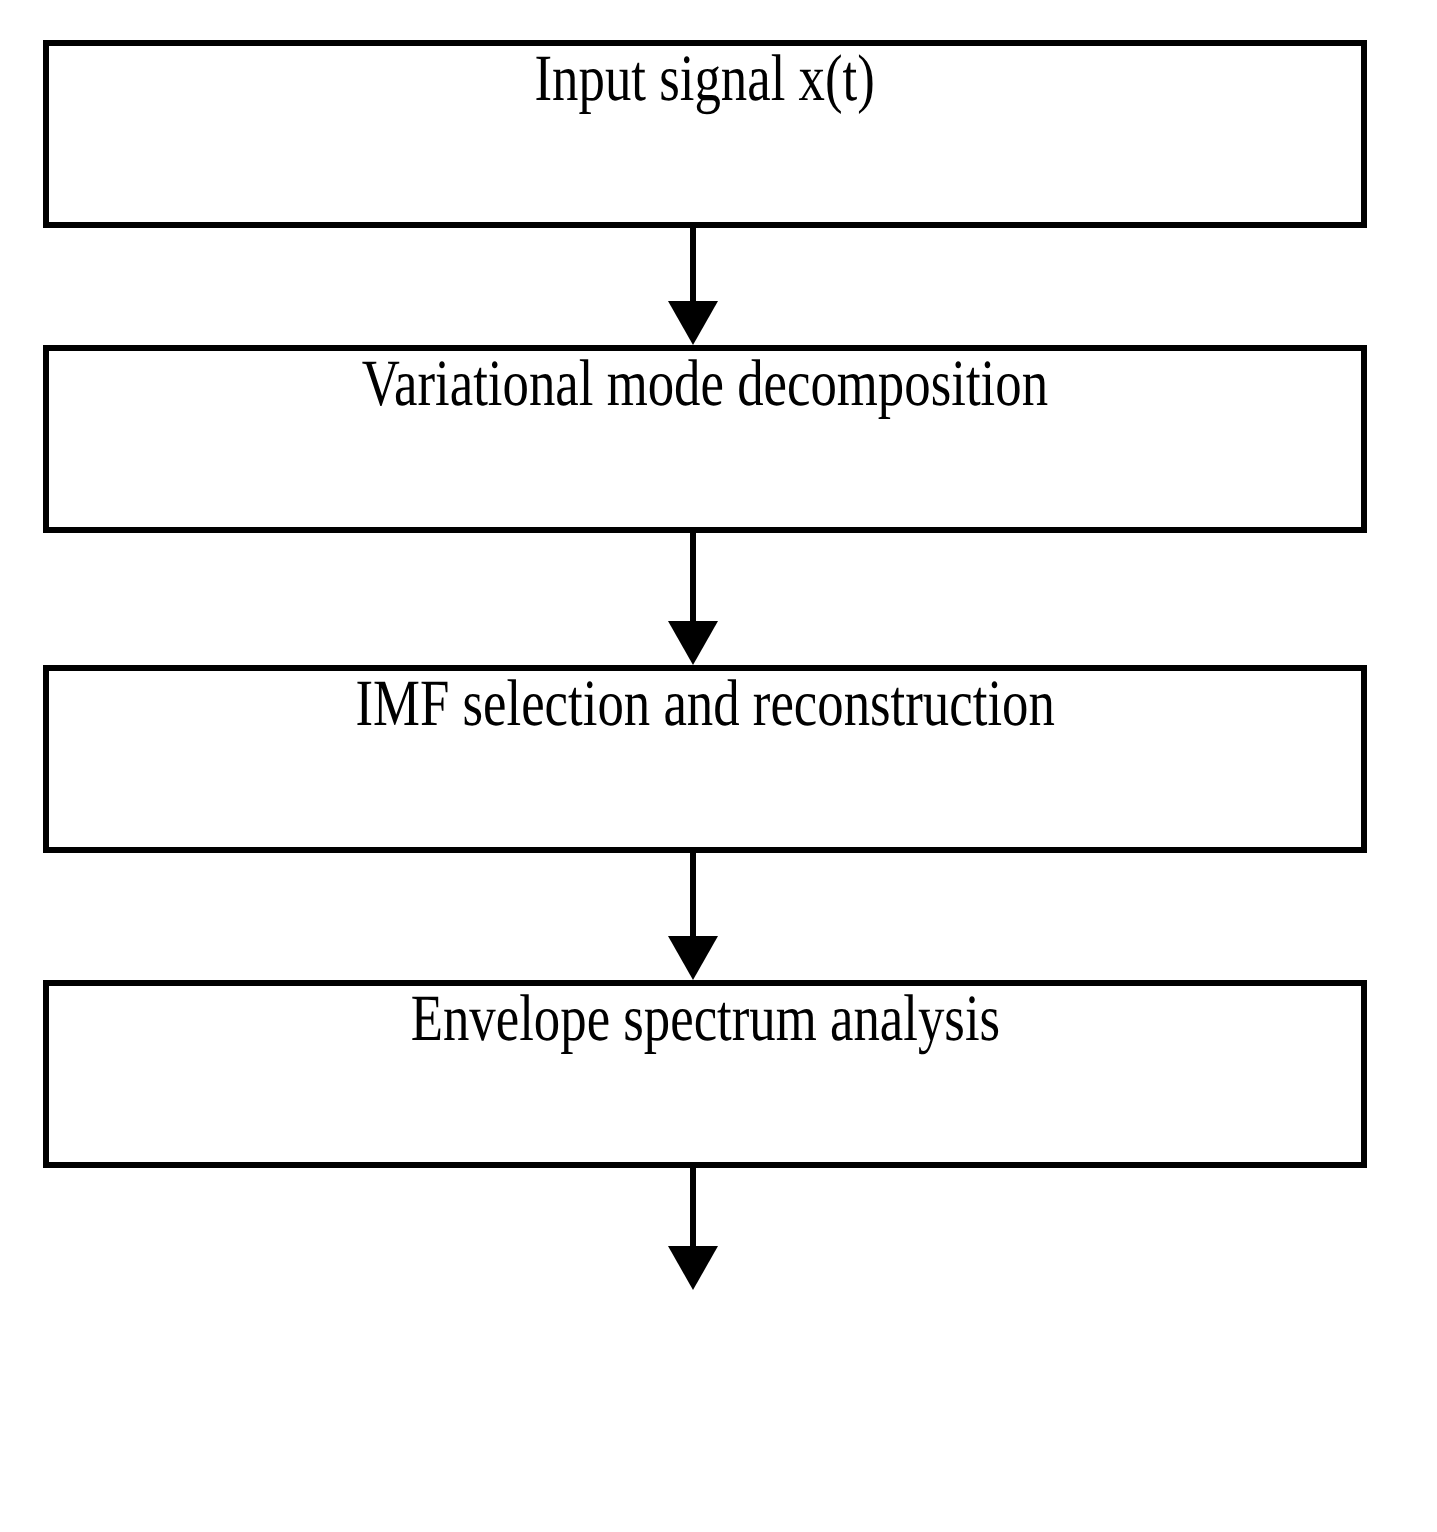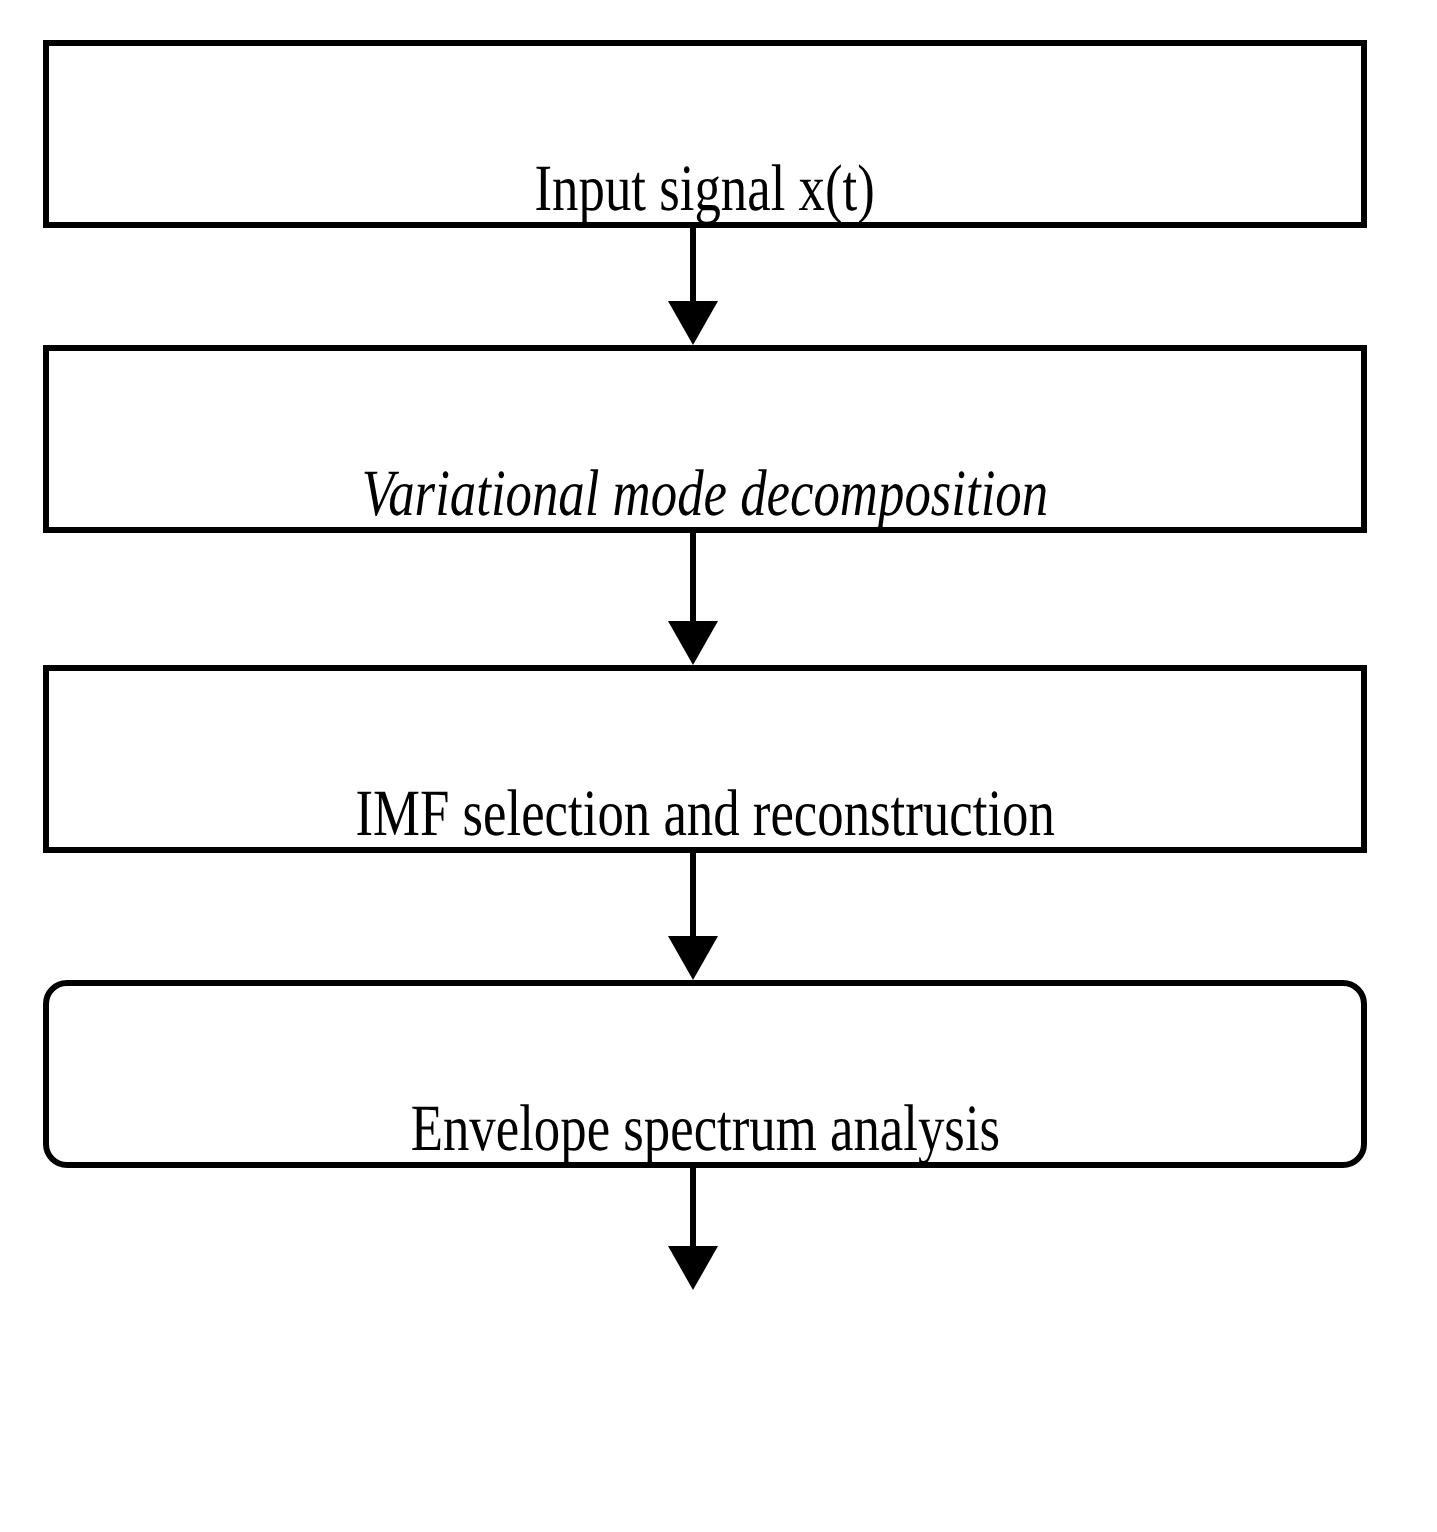--- a/index.html
+++ b/index.html
@@ -19,21 +19,21 @@
   }
   .flow-node {
     position: absolute;
     left: 43px;
     width: 1324px;
     height: 188px;
     box-sizing: border-box;
     border: 6px solid #000000;
     background: #ffffff;
     display: flex;
-    align-items: flex-end;
+    align-items: flex-start;
     justify-content: center;
   }
   .flow-node-label {
     display: block;
     color: #000000;
     font-size: 66px;
     line-height: 1;
     letter-spacing: 0px;
     white-space: nowrap;
     transform: scaleX(0.80);
@@ -70,39 +70,39 @@
 
   <div class="flow-node" style="top:40px;">
     <span class="flow-node-label">Input signal x(t)</span>
   </div>
 
   <div class="flow-arrow" style="top:228px; height:117px;">
     <div class="arrow-shaft" style="height:73px;"></div>
     <div class="arrow-head"></div>
   </div>
 
-  <div class="flow-node" style="top:345px;font-style:italic;">
+  <div class="flow-node" style="top:345px;">
     <span class="flow-node-label">Variational mode decomposition</span>
   </div>
 
   <div class="flow-arrow" style="top:533px; height:132px;">
     <div class="arrow-shaft" style="height:88px;"></div>
     <div class="arrow-head"></div>
   </div>
 
   <div class="flow-node" style="top:665px;">
     <span class="flow-node-label">IMF selection and reconstruction</span>
   </div>
 
   <div class="flow-arrow" style="top:853px; height:127px;">
     <div class="arrow-shaft" style="height:83px;"></div>
     <div class="arrow-head"></div>
   </div>
 
-  <div class="flow-node" style="top:980px;border-radius:24px;">
+  <div class="flow-node" style="top:980px;">
     <span class="flow-node-label">Envelope spectrum analysis</span>
   </div>
 
   <div class="flow-arrow" style="top:1168px; height:122px;">
     <div class="arrow-shaft" style="height:78px;"></div>
     <div class="arrow-head"></div>
   </div>
 
 
 </div>

